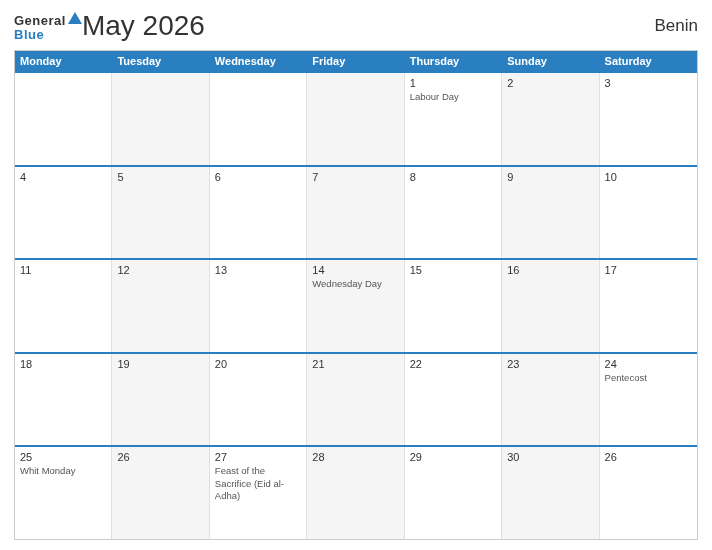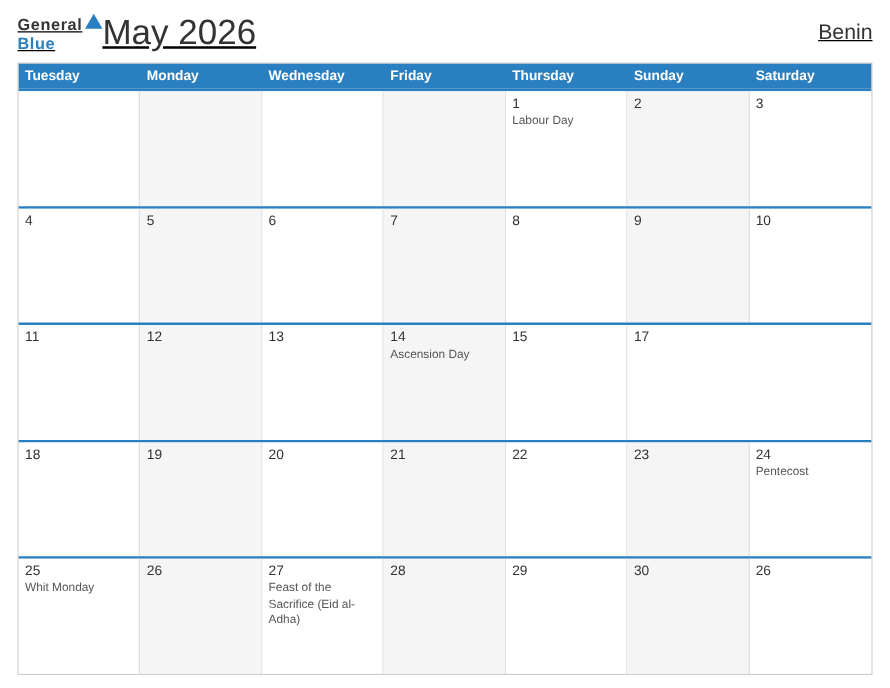--- a/index.html
+++ b/index.html
@@ -16,21 +16,20 @@
       background: #fff;
       padding: 10px 14px 10px 14px;
       display: flex;
       flex-direction: column;
     }
     .header {
       display: flex;
       align-items: center;
       justify-content: space-between;
       margin-bottom: 8px;
-      text-decoration: underline;
     }
     .logo {
       display: flex;
       flex-direction: column;
       align-items: flex-start;
       line-height: 1;
     }
     .logo-general {
       font-size: 13px;
       font-weight: bold;
@@ -134,22 +133,22 @@
         <span class="logo-general">General</span><span class="logo-icon"></span>
       </div>
       <span class="logo-blue">Blue</span>
     </div>
     <div class="title">May 2026</div>
     <div class="country">Benin</div>
   </div>
 
   <div class="calendar">
     <div class="cal-header">
+      <div class="cal-header-cell">Monday</div>
       <div class="cal-header-cell">Tuesday</div>
-      <div class="cal-header-cell">Monday</div>
       <div class="cal-header-cell">Wednesday</div>
       <div class="cal-header-cell">Friday</div>
       <div class="cal-header-cell">Thursday</div>
       <div class="cal-header-cell">Sunday</div>
       <div class="cal-header-cell">Saturday</div>
     </div>
     <div class="cal-body" id="cal-body">
     <div class="cal-row">
           <div class="cal-cell"></div>
           <div class="cal-cell alt-bg"></div>
@@ -194,24 +193,27 @@
             <span class="day-num">11</span>
           </div>
           <div class="cal-cell alt-bg">
             <span class="day-num">12</span>
           </div>
           <div class="cal-cell">
             <span class="day-num">13</span>
           </div>
           <div class="cal-cell alt-bg">
             <span class="day-num">14</span>
-            <span class="holiday">Ascension Day</span>
+            <span class="holiday">Wednesday Day</span>
           </div>
           <div class="cal-cell">
             <span class="day-num">15</span>
+          </div>
+          <div class="cal-cell alt-bg">
+            <span class="day-num">16</span>
           </div>
           <div class="cal-cell">
             <span class="day-num">17</span>
           </div>
         </div>
         <div class="cal-row">
           <div class="cal-cell">
             <span class="day-num">18</span>
           </div>
           <div class="cal-cell alt-bg">

